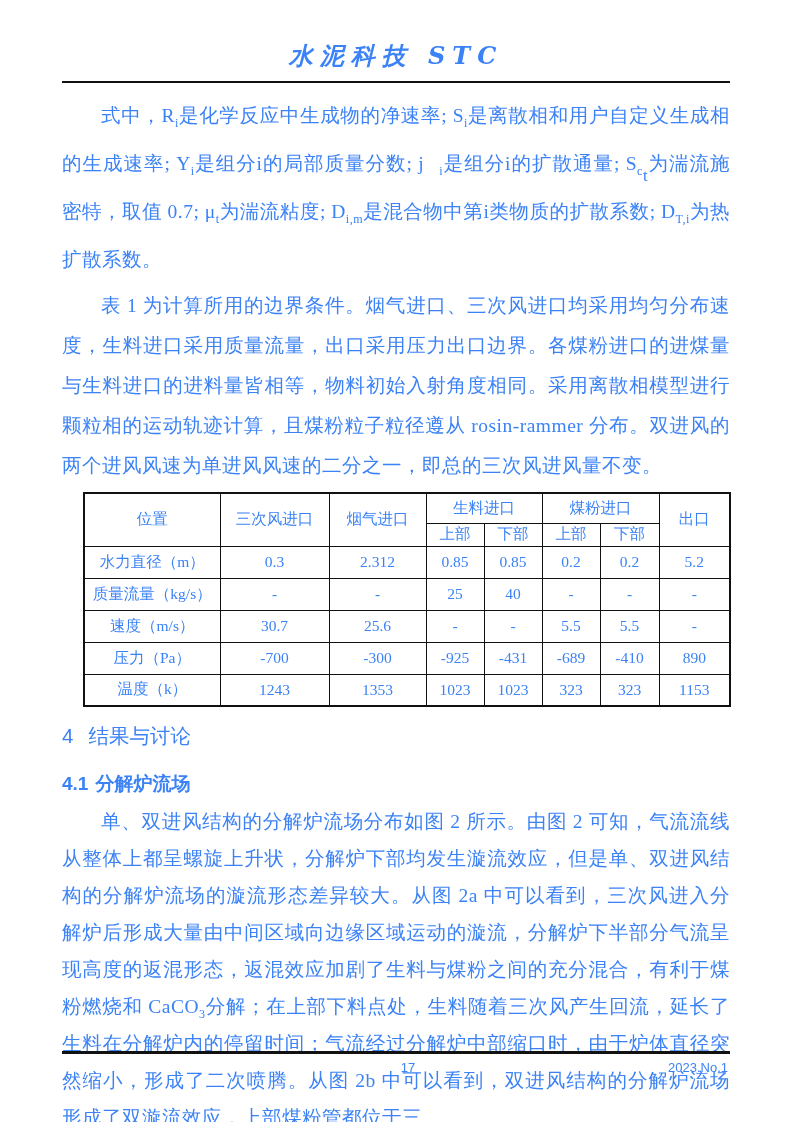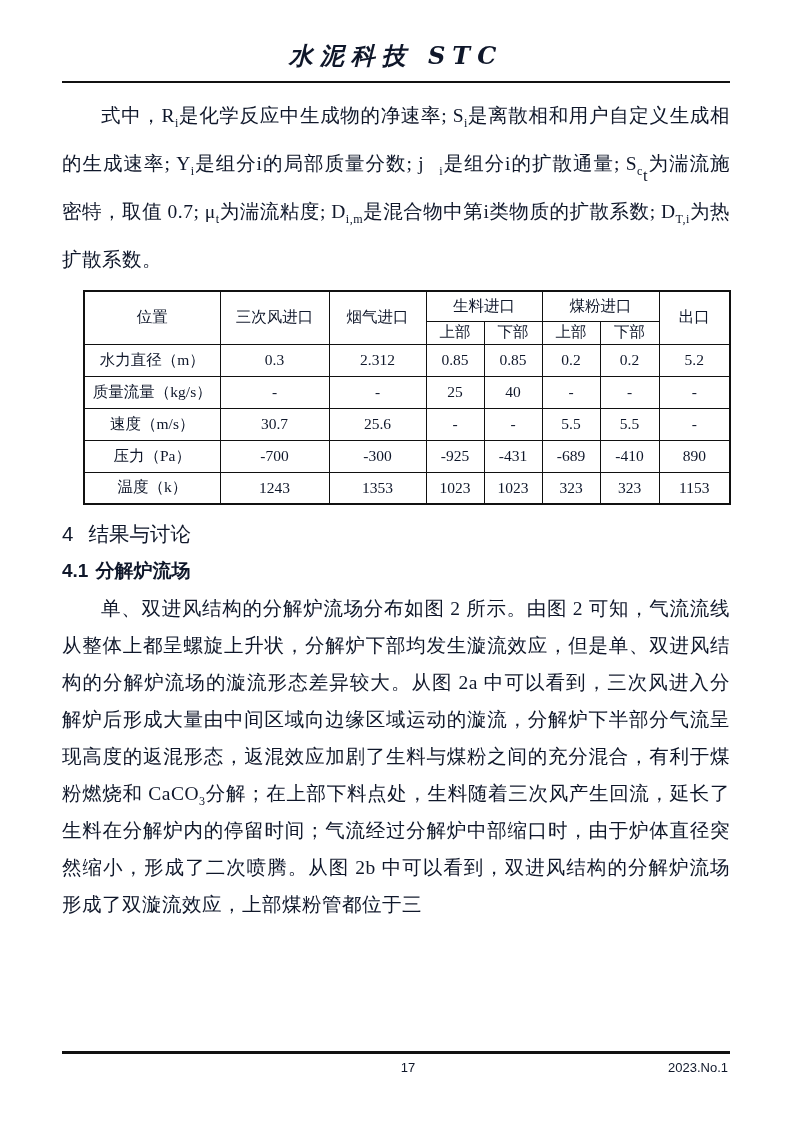--- a/index.html
+++ b/index.html
@@ -2,21 +2,21 @@
 <html><head>
 <meta charset="utf-8">
 <style>
   * { margin:0; padding:0; box-sizing:border-box; }
   html,body { background:#888; }
   .page {
     position:relative;
     width:793px; height:1122px;
     margin:0 auto;
     background:#ffffff;
-    color:#0f172a;
+    color:#3b82f6;
     font-family:"Liberation Serif","DejaVu Serif",serif;
     overflow:hidden;
   }
   .content { position:absolute; left:62px; top:0; width:668px; }
 
   
   .journal-header { padding-top:40px; text-align:center; }
   .journal-title {
     display:inline-block;
     font-family:"DejaVu Serif","Liberation Serif",serif;
@@ -62,21 +62,21 @@
   .bc-table { border:2.2px solid #111; }
 
   
   .h1 {
     margin-top:15px;
     font-family:"Liberation Sans","DejaVu Sans",sans-serif;
     font-weight:normal; font-size:20.5px;
   }
   .h1 .hgap { display:inline-block; width:15px; }
   .h2 {
-    margin-top:10px;
+    margin-top:21px;
     font-family:"Liberation Sans","DejaVu Sans",sans-serif;
     font-weight:bold; font-size:19px;
   }
   .h2 .hgap { display:inline-block; width:7px; }
 
   
   .footer {
     position:absolute; left:62px; top:1051px; width:668px;
     border-top:3px solid #111;
     font-family:"Liberation Sans","DejaVu Sans",sans-serif;
@@ -96,20 +96,21 @@
 <div class="page">
   <div class="content">
 
     <div class="journal-header">
       <span class="journal-title">水泥科技 STC</span>
       <div class="header-rule"></div>
     </div>
 
     <div class="para para-1">式中，R<sub>i</sub>是化学反应中生成物的净速率; S<sub>i</sub>是离散相和用户自定义生成相的生成速率; Y<sub>i</sub>是组分i的局部质量分数; j⃗<sub>i</sub>是组分i的扩散通量; S<sub>c</sub><sub class="l2">t</sub>为湍流施密特，取值 0.7; μ<sub>t</sub>为湍流粘度; D<sub>i,m</sub>是混合物中第i类物质的扩散系数; D<sub>T,i</sub>为热扩散系数。</div>
 
+    <div class="para para-2">表 1 为计算所用的边界条件。烟气进口、三次风进口均采用均匀分布速度，生料进口采用质量流量，出口采用压力出口边界。各煤粉进口的进煤量与生料进口的进料量皆相等，物料初始入射角度相同。采用离散相模型进行颗粒相的运动轨迹计算，且煤粉粒子粒径遵从 rosin-rammer 分布。双进风的两个进风风速为单进风风速的二分之一，即总的三次风进风量不变。</div>
 
 
     <table class="bc-table">
       <colgroup>
         <col style="width:136px">
           <col style="width:109px">
           <col style="width:97px">
         <col style="width:58px">
           <col style="width:58px">
           <col style="width:58px">

